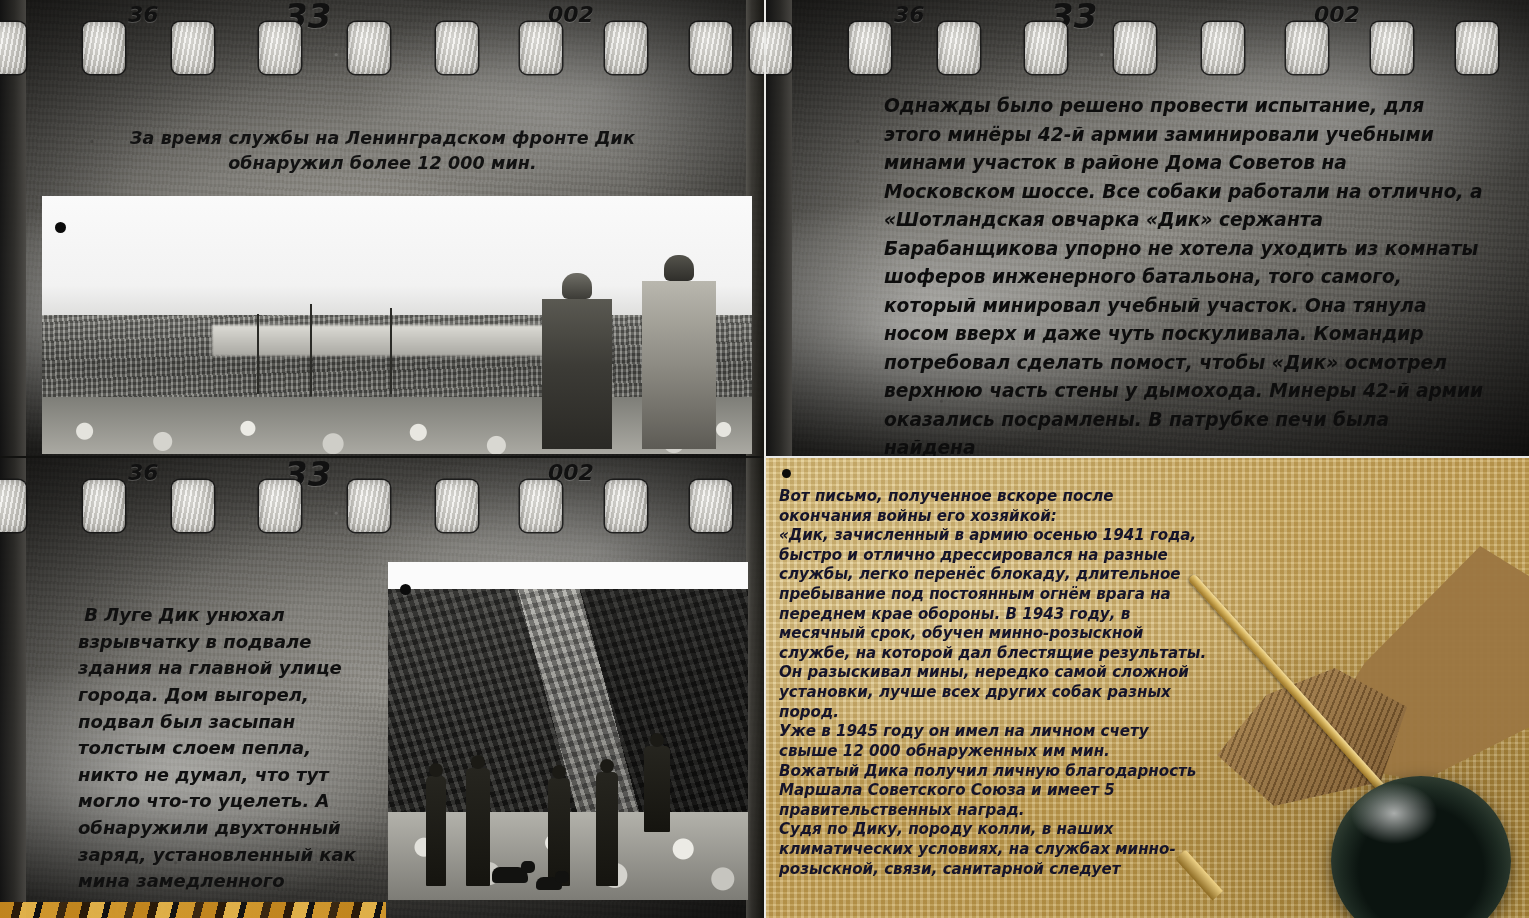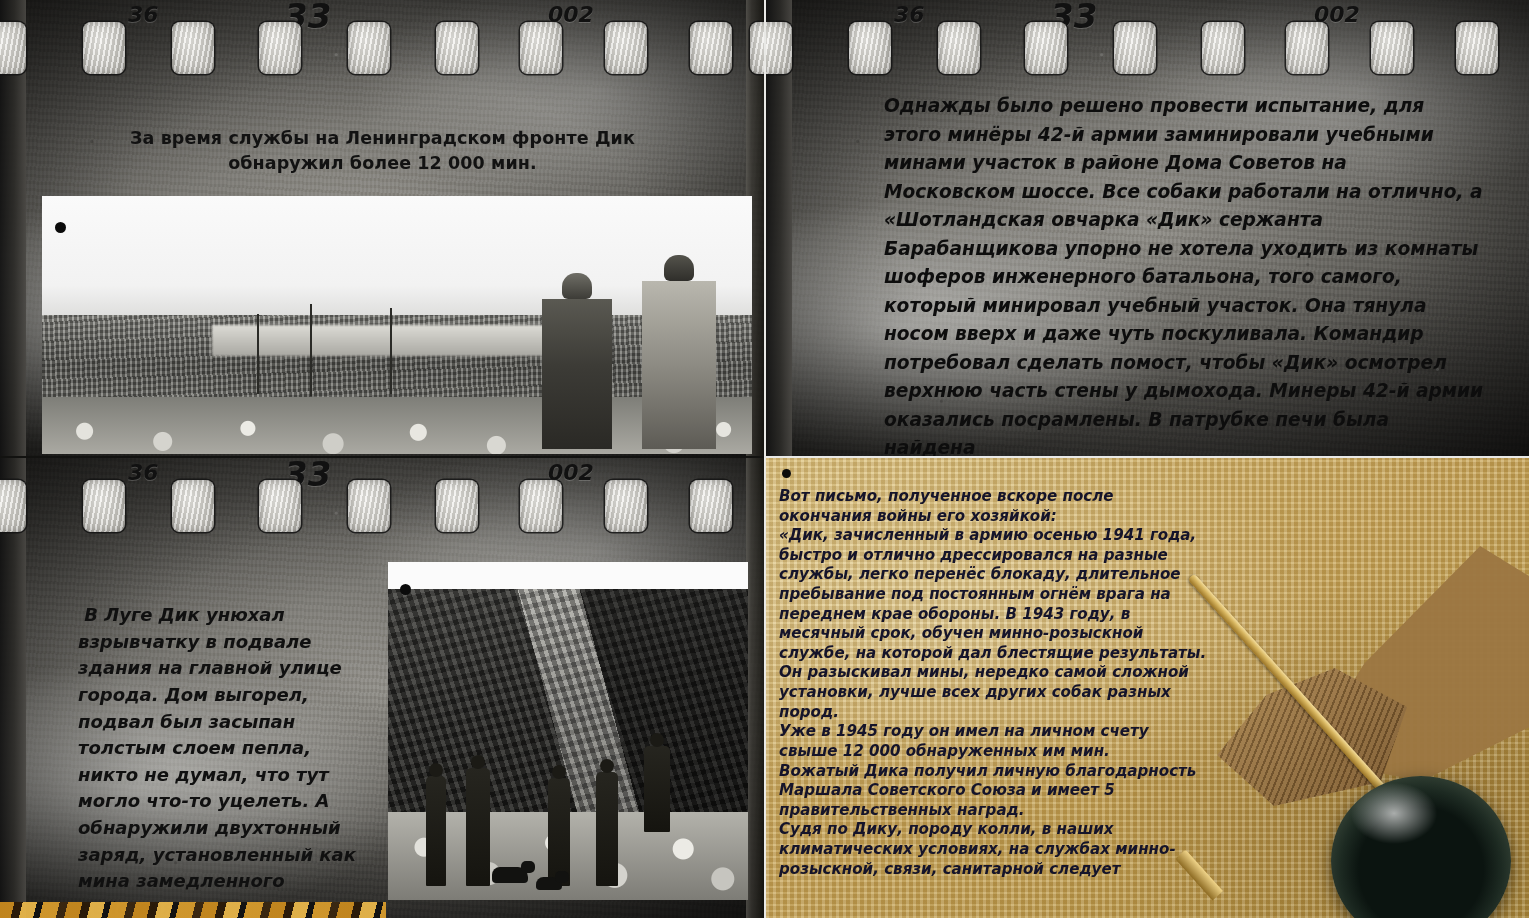--- a/index.html
+++ b/index.html
@@ -69,21 +69,21 @@
     font-family:"DejaVu Sans", sans-serif;
     font-weight:bold; font-style:italic; color:#111;
     text-shadow:0 1px 0 rgba(255,255,255,.18);
   }
 
   
   .caption-tl {
     position:absolute; left:100px; top:126px; width:565px;
     text-align:center; color:#121212;
     font-family:"DejaVu Sans", sans-serif;
-    font-weight:bold; font-size:17.5px; line-height:1.42;
+    font-weight:bold; font-style:italic; font-size:17.5px; line-height:1.42;
     letter-spacing:.1px;
   }
   .body-tr {
     position:absolute; left:884px; top:92px; width:600px;
     color:#0d0d0d;
     font-family:"DejaVu Sans", sans-serif;
     font-weight:bold; font-style:italic; font-size:18.6px; line-height:1.535;
     text-align:left;
   }
   .body-bl {

